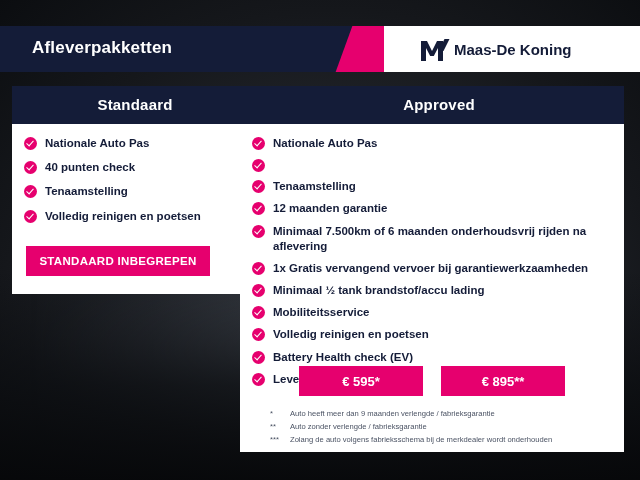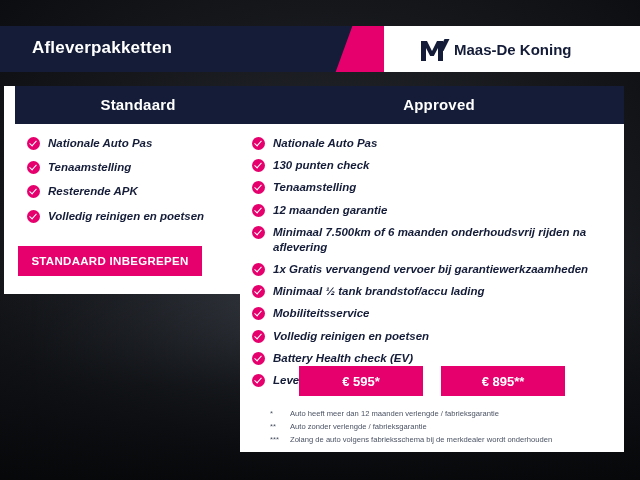--- a/index.html
+++ b/index.html
@@ -115,25 +115,24 @@
   .card-head {
     background: #141c38;
     color: #ffffff;
     text-align: center;
     font-size: 15px;
     font-weight: bold;
     letter-spacing: 0.2px;
   }
 
   .card-standaard {
-    left: 4px;
+    left: 12px;
     top: 86px;
     width: 246px;
     height: 208px;
-    padding-left: 11px;
   }
   .card-standaard .card-head {
     height: 38px;
     line-height: 38px;
   }
   .card-approved {
     left: 240px;
     top: 86px;
     width: 384px;
     height: 366px;
@@ -141,21 +140,20 @@
   .card-approved .card-head {
     height: 38px;
     line-height: 38px;
     padding-left: 14px;
   }
 
   .list {
     margin: 0;
     padding: 12px 10px 0 12px;
     list-style: none;
-    font-style: italic;
   }
   .list li {
     display: flex;
     align-items: flex-start;
     gap: 8px;
     margin-bottom: 9px;
     color: #141c38;
     font-size: 11.5px;
     font-weight: bold;
     line-height: 1.32;
@@ -268,44 +266,43 @@
 
   <div class="card card-standaard">
     <div class="card-head">Standaard</div>
     <ul class="list">
       <li>
         <span class="check"></span>
         <span>Nationale Auto Pas</span>
       </li>
       <li>
         <span class="check"></span>
+        <span>40 punten check</span>
+      </li>
+      <li>
+        <span class="check"></span>
         <span>Tenaamstelling</span>
-      </li>
-      <li>
-        <span class="check"></span>
-        <span>Resterende APK</span>
       </li>
       <li>
         <span class="check"></span>
         <span>Volledig reinigen en poetsen</span>
       </li>
     </ul>
     <button class="btn-standaard">STANDAARD INBEGREPEN</button>
   </div>
 
   <div class="card card-approved">
     <div class="card-head">Approved</div>
     <ul class="list">
       <li>
         <span class="check"></span>
         <span>Nationale Auto Pas</span>
       </li>
       <li>
         <span class="check"></span>
-        <span>130 punten check</span>
       </li>
       <li>
         <span class="check"></span>
         <span>Tenaamstelling</span>
       </li>
       <li>
         <span class="check"></span>
         <span>12 maanden garantie</span>
       </li>
       <li>
@@ -339,21 +336,21 @@
     </ul>
 
     <div class="price-row">
       <button class="price-btn">€ 595*</button>
       <button class="price-btn">€ 895**</button>
     </div>
 
     <div class="footnotes">
       <div class="footnote">
         <span class="mark">*</span>
-        <span>Auto heeft meer dan 12 maanden verlengde / fabrieksgarantie</span>
+        <span>Auto heeft meer dan 9 maanden verlengde / fabrieksgarantie</span>
       </div>
       <div class="footnote">
         <span class="mark">**</span>
         <span>Auto zonder verlengde / fabrieksgarantie</span>
       </div>
       <div class="footnote">
         <span class="mark">***</span>
         <span>Zolang de auto volgens fabrieksschema bij de merkdealer wordt onderhouden</span>
       </div>
     </div>

